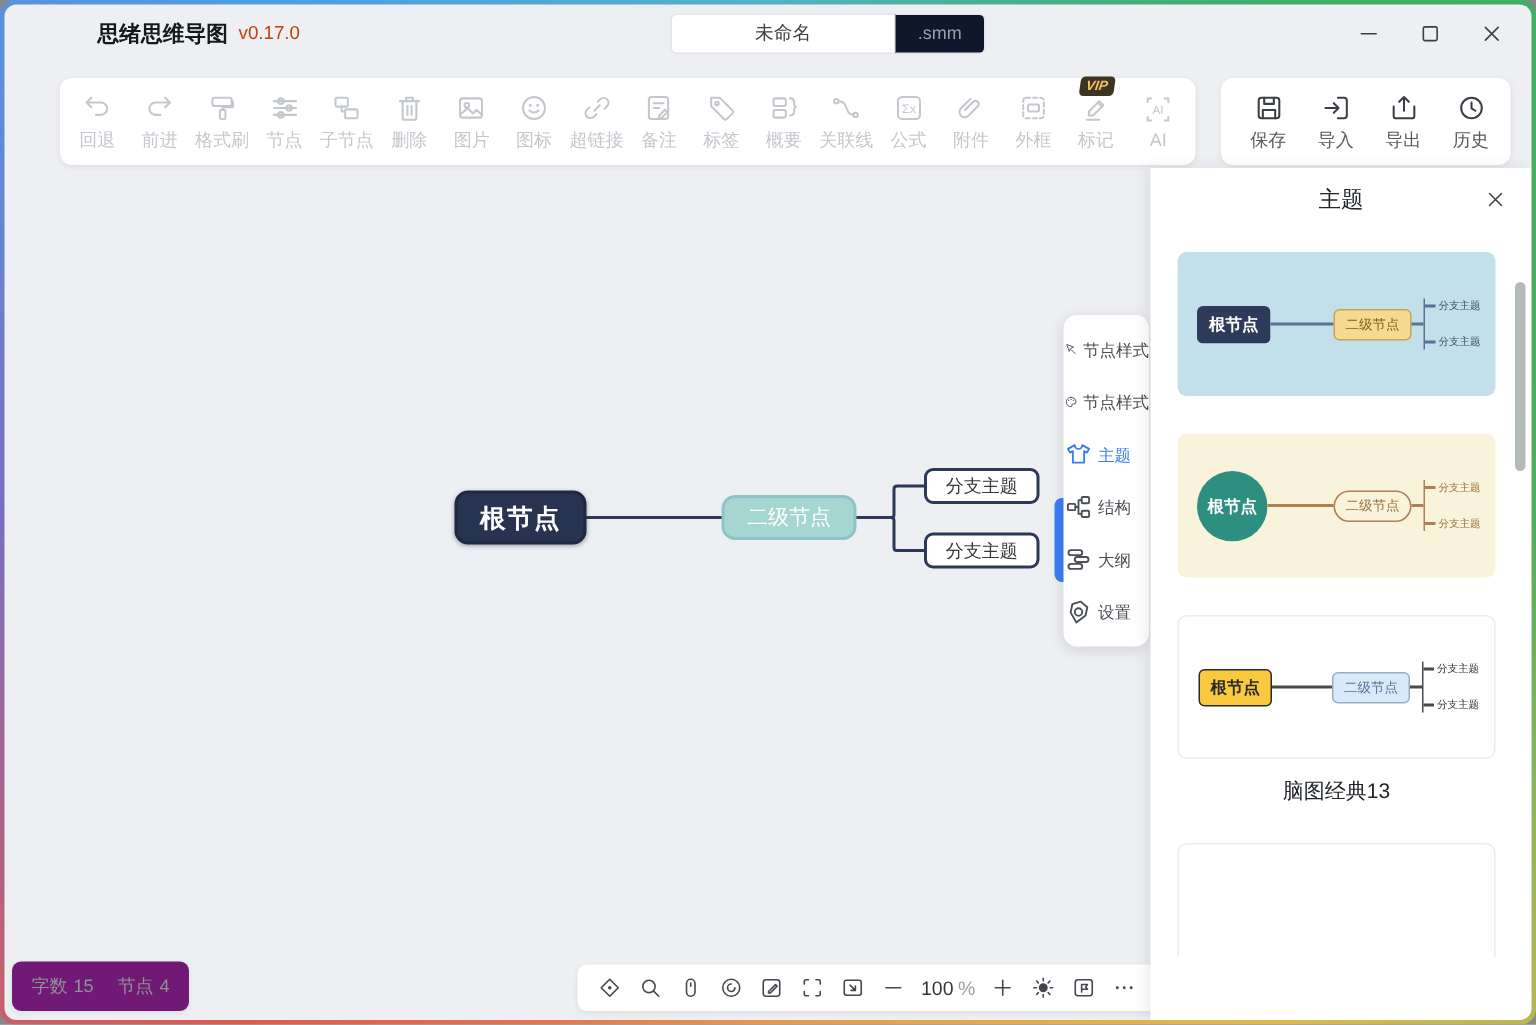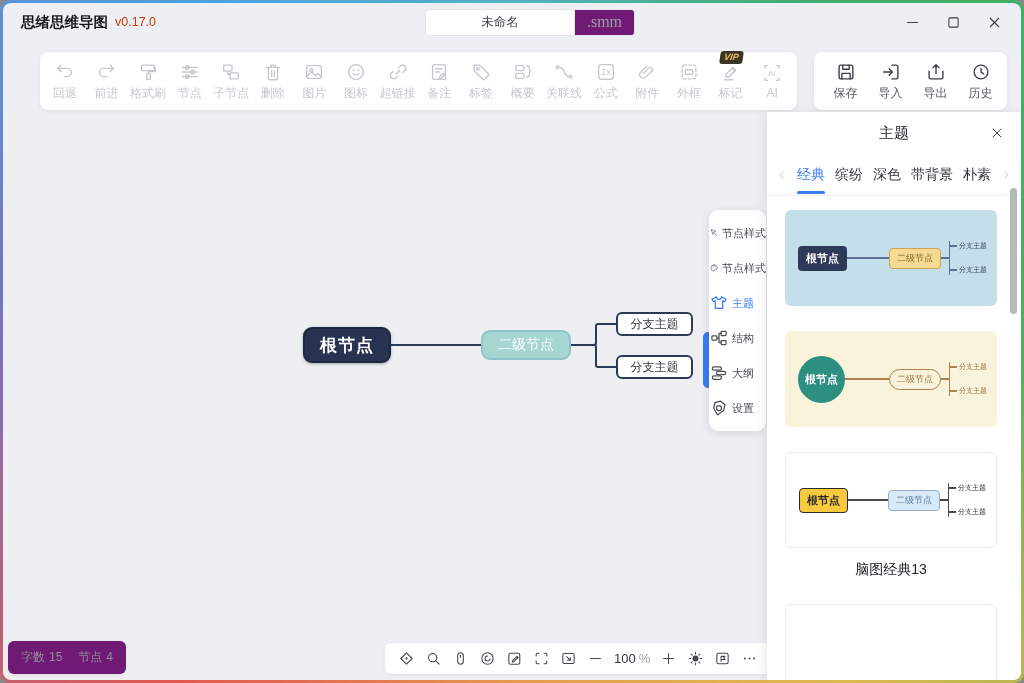--- a/index.html
+++ b/index.html
@@ -4,28 +4,28 @@
 <style>
   * { margin:0; padding:0; box-sizing:border-box; }
   html,body { width:1024px; height:683px; font-family:"Liberation Sans","DejaVu Sans",sans-serif; background:#888; }
   .app { position:relative; width:1024px; height:683px; border-radius:10px; padding:3px;
          background: conic-gradient(from 0deg, #55b2c4, var(--window-border-green,#3fae68) 45deg, #4bb05e 90deg,
                      var(--window-border-yellow,#ddba4e) 135deg, #e59a4e 180deg, var(--window-border-red,#e05a50) 225deg,
                      #7a6fc0 270deg, var(--window-border-blue,#4e9fe0) 315deg, #55b2c4 360deg); }
   .frame { position:relative; width:1018px; height:677px; border-radius:8px; overflow:hidden; background:var(--canvas-bg,#edeff2); }
 
   
-  .titlebar { display:flex; align-items:center; height:38px; padding:0 18px; }
+  .titlebar { display:flex; align-items:center; height:38px; padding:0 18px;margin-left:44px; }
   .app-title { font-size:14.5px; font-weight:bold; color:#16181c; }
   .version { font-size:12.5px; color:#c2410c; margin-left:7px; }
   .file-group { display:flex; margin:0 auto; height:27px; }
   .file-name { width:150px; background:#fff; border:1px solid #e3e5e8; border-radius:4px 0 0 4px;
                font-size:12.5px; color:#3a3f45; display:flex; align-items:center; justify-content:center; }
-  .file-ext { width:60px; background:#701a75; border:1px solid #e3e5e8; border-left:none; border-radius:0 4px 4px 0;
-              font-size:16px; color:#9aa0a6; display:flex; align-items:center; justify-content:center;font-family:Liberation Serif, serif; }
+  .file-ext { width:60px; background:#0f172a; border:1px solid #e3e5e8; border-left:none; border-radius:0 4px 4px 0;
+              font-size:12px; color:#9aa0a6; display:flex; align-items:center; justify-content:center; }
   .win-controls { display:flex; align-items:center; gap:24px; color:#3a3f45; }
   .win-btn { width:17px; height:17px; cursor:pointer; }
 
   
   .ic { display:block; }
   .ic svg { width:100%; height:100%; display:block; }
   .ic svg * { fill:none; stroke:currentColor; stroke-width:1.5; stroke-linecap:round; stroke-linejoin:round; }
   .ic svg .fl { fill:currentColor; stroke:none; }
   .ic svg text { fill:currentColor; stroke:none; font-family:"Liberation Sans","DejaVu Sans",sans-serif; }
 
@@ -439,39 +439,20 @@
 
   <div class="theme-panel">
     <div class="thp-header">
       <span class="thp-title">主题</span>
       <span class="ic thp-close">
             <svg viewBox="0 0 24 24">
               <path d="M6 6l12 12M18 6 6 18"></path>
             </svg>
           </span>
     </div>
-    <div class="thp-tabs">
-      <span class="ic thp-chevron">
-            <svg viewBox="0 0 24 24">
-              <path d="M14.5 6 8.5 12l6 6"></path>
-            </svg>
-          </span>
-      <div class="thp-tablist">
-        <span class="thp-tab active">经典</span>
-        <span class="thp-tab">缤纷</span>
-        <span class="thp-tab">深色</span>
-        <span class="thp-tab">带背景</span>
-        <span class="thp-tab">朴素</span>
-      </div>
-      <span class="ic thp-chevron">
-            <svg viewBox="0 0 24 24">
-              <path d="M9.5 6l6 6-6 6"></path>
-            </svg>
-          </span>
-    </div>
     <div class="thp-body">
 
       <div class="theme-card" style="--bg: #c3dfe9; --root-bg: #2e3a59; --root-color: #ffffff; --second-bg: #f7da92; --second-border: #c8a453; --second-color: #7a6226; --line: #5f6f94; --branch-color: #3f4a66;">
         <div class="tp">
           <div class="tp-root">根节点</div>
           <div class="tp-line"></div>
           <div class="tp-second">二级节点</div>
           <div class="tp-stub"></div>
           <div class="tp-bracket">
             <div class="tp-branch">分支主题</div>

